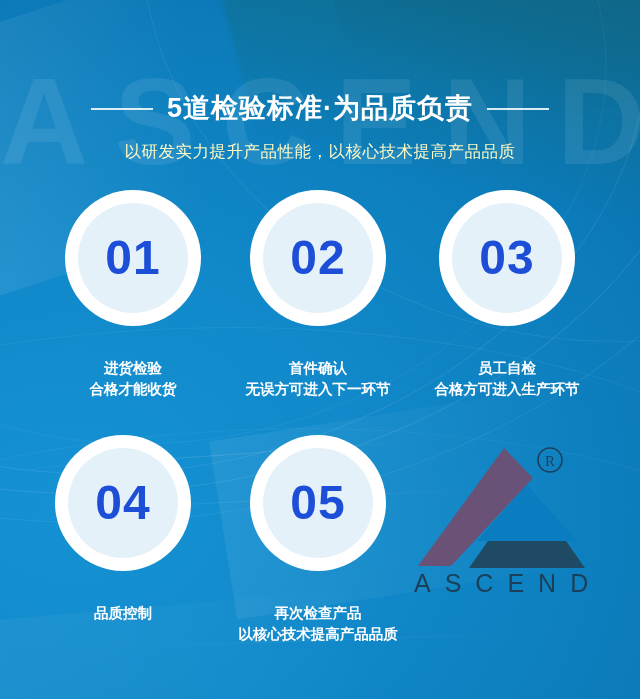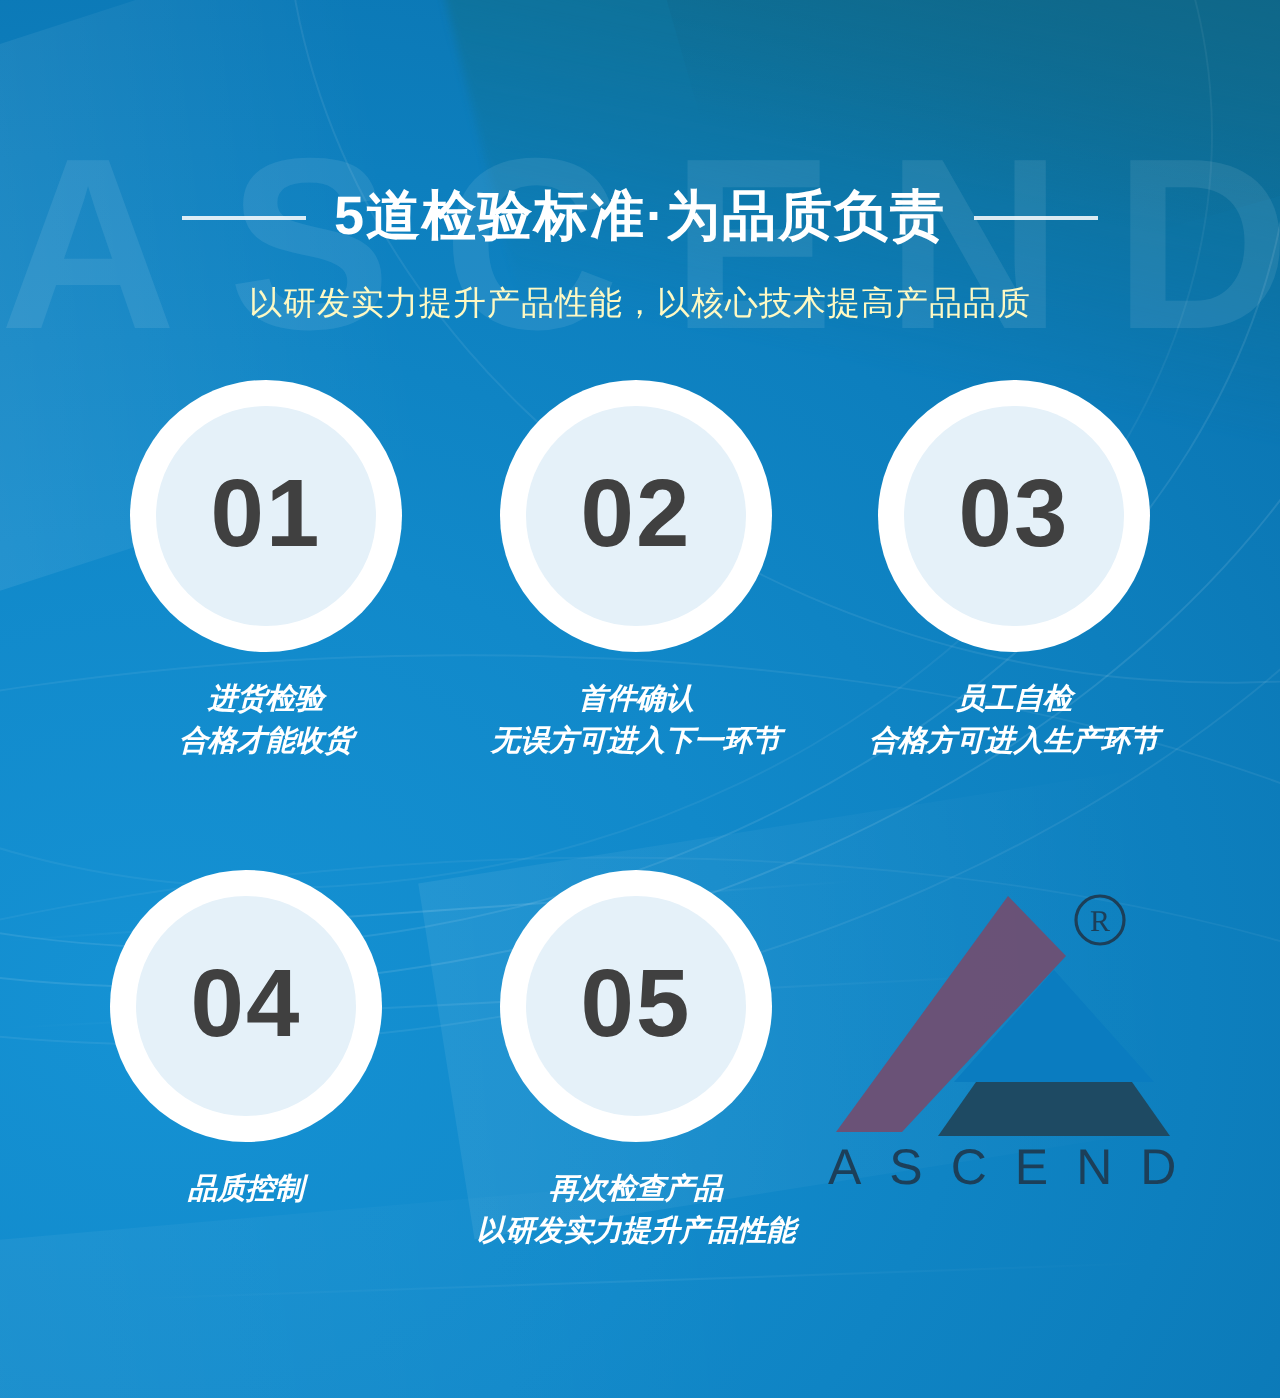--- a/index.html
+++ b/index.html
@@ -102,25 +102,25 @@
     border-radius:50%;
     background:#ffffff;
     display:flex; align-items:center; justify-content:center;
   }
   .circle-inner{
     width:110px; height:110px; border-radius:50%;
     background:#e5f1f9;
     display:flex; align-items:center; justify-content:center;
   }
   .num{
-    font-size:48px; font-weight:bold; color:#404040;
+    font-size:48px; font-weight:bold; color:#1d4ed8;
     letter-spacing:1px; line-height:1;
     font-family:"Liberation Sans","DejaVu Sans",sans-serif;
   }
-  .step-label{ margin-top:14px; color:#ffffff;font-style:italic; }
+  .step-label{ margin-top:32px; color:#ffffff; }
   .lbl-1{ font-size:14.5px; font-weight:bold; line-height:1.45; white-space:nowrap; }
   .lbl-2{ font-size:14.5px; font-weight:bold; line-height:1.45; white-space:nowrap;text-align:center; }
 
   
   .logo{ position:absolute; left:410px; top:440px; width:215px; height:160px; }
   .logo svg{ display:block; }
 </style>
 </head>
 <body>
 
@@ -210,21 +210,21 @@
       </div>
 
       <div class="step" style="left:233px; top:0;" data-interactable="false">
         <div class="circle" data-interactable="false">
           <div class="circle-inner" data-interactable="false">
             <span class="num" data-interactable="false">05</span>
           </div>
         </div>
         <div class="step-label" data-interactable="false">
           <div class="lbl-1" data-interactable="false">再次检查产品</div>
-          <div class="lbl-2" data-interactable="false">以研发实力提升产品性能</div>
+          <div class="lbl-2" data-interactable="false">以核心技术提高产品品质</div>
         </div>
       </div>
 
     </div>
 
   </div>
 
   <div class="logo" data-interactable="false">
     <svg width="215" height="160" viewBox="0 0 215 160" xmlns="http://www.w3.org/2000/svg" data-interactable="false">
 

